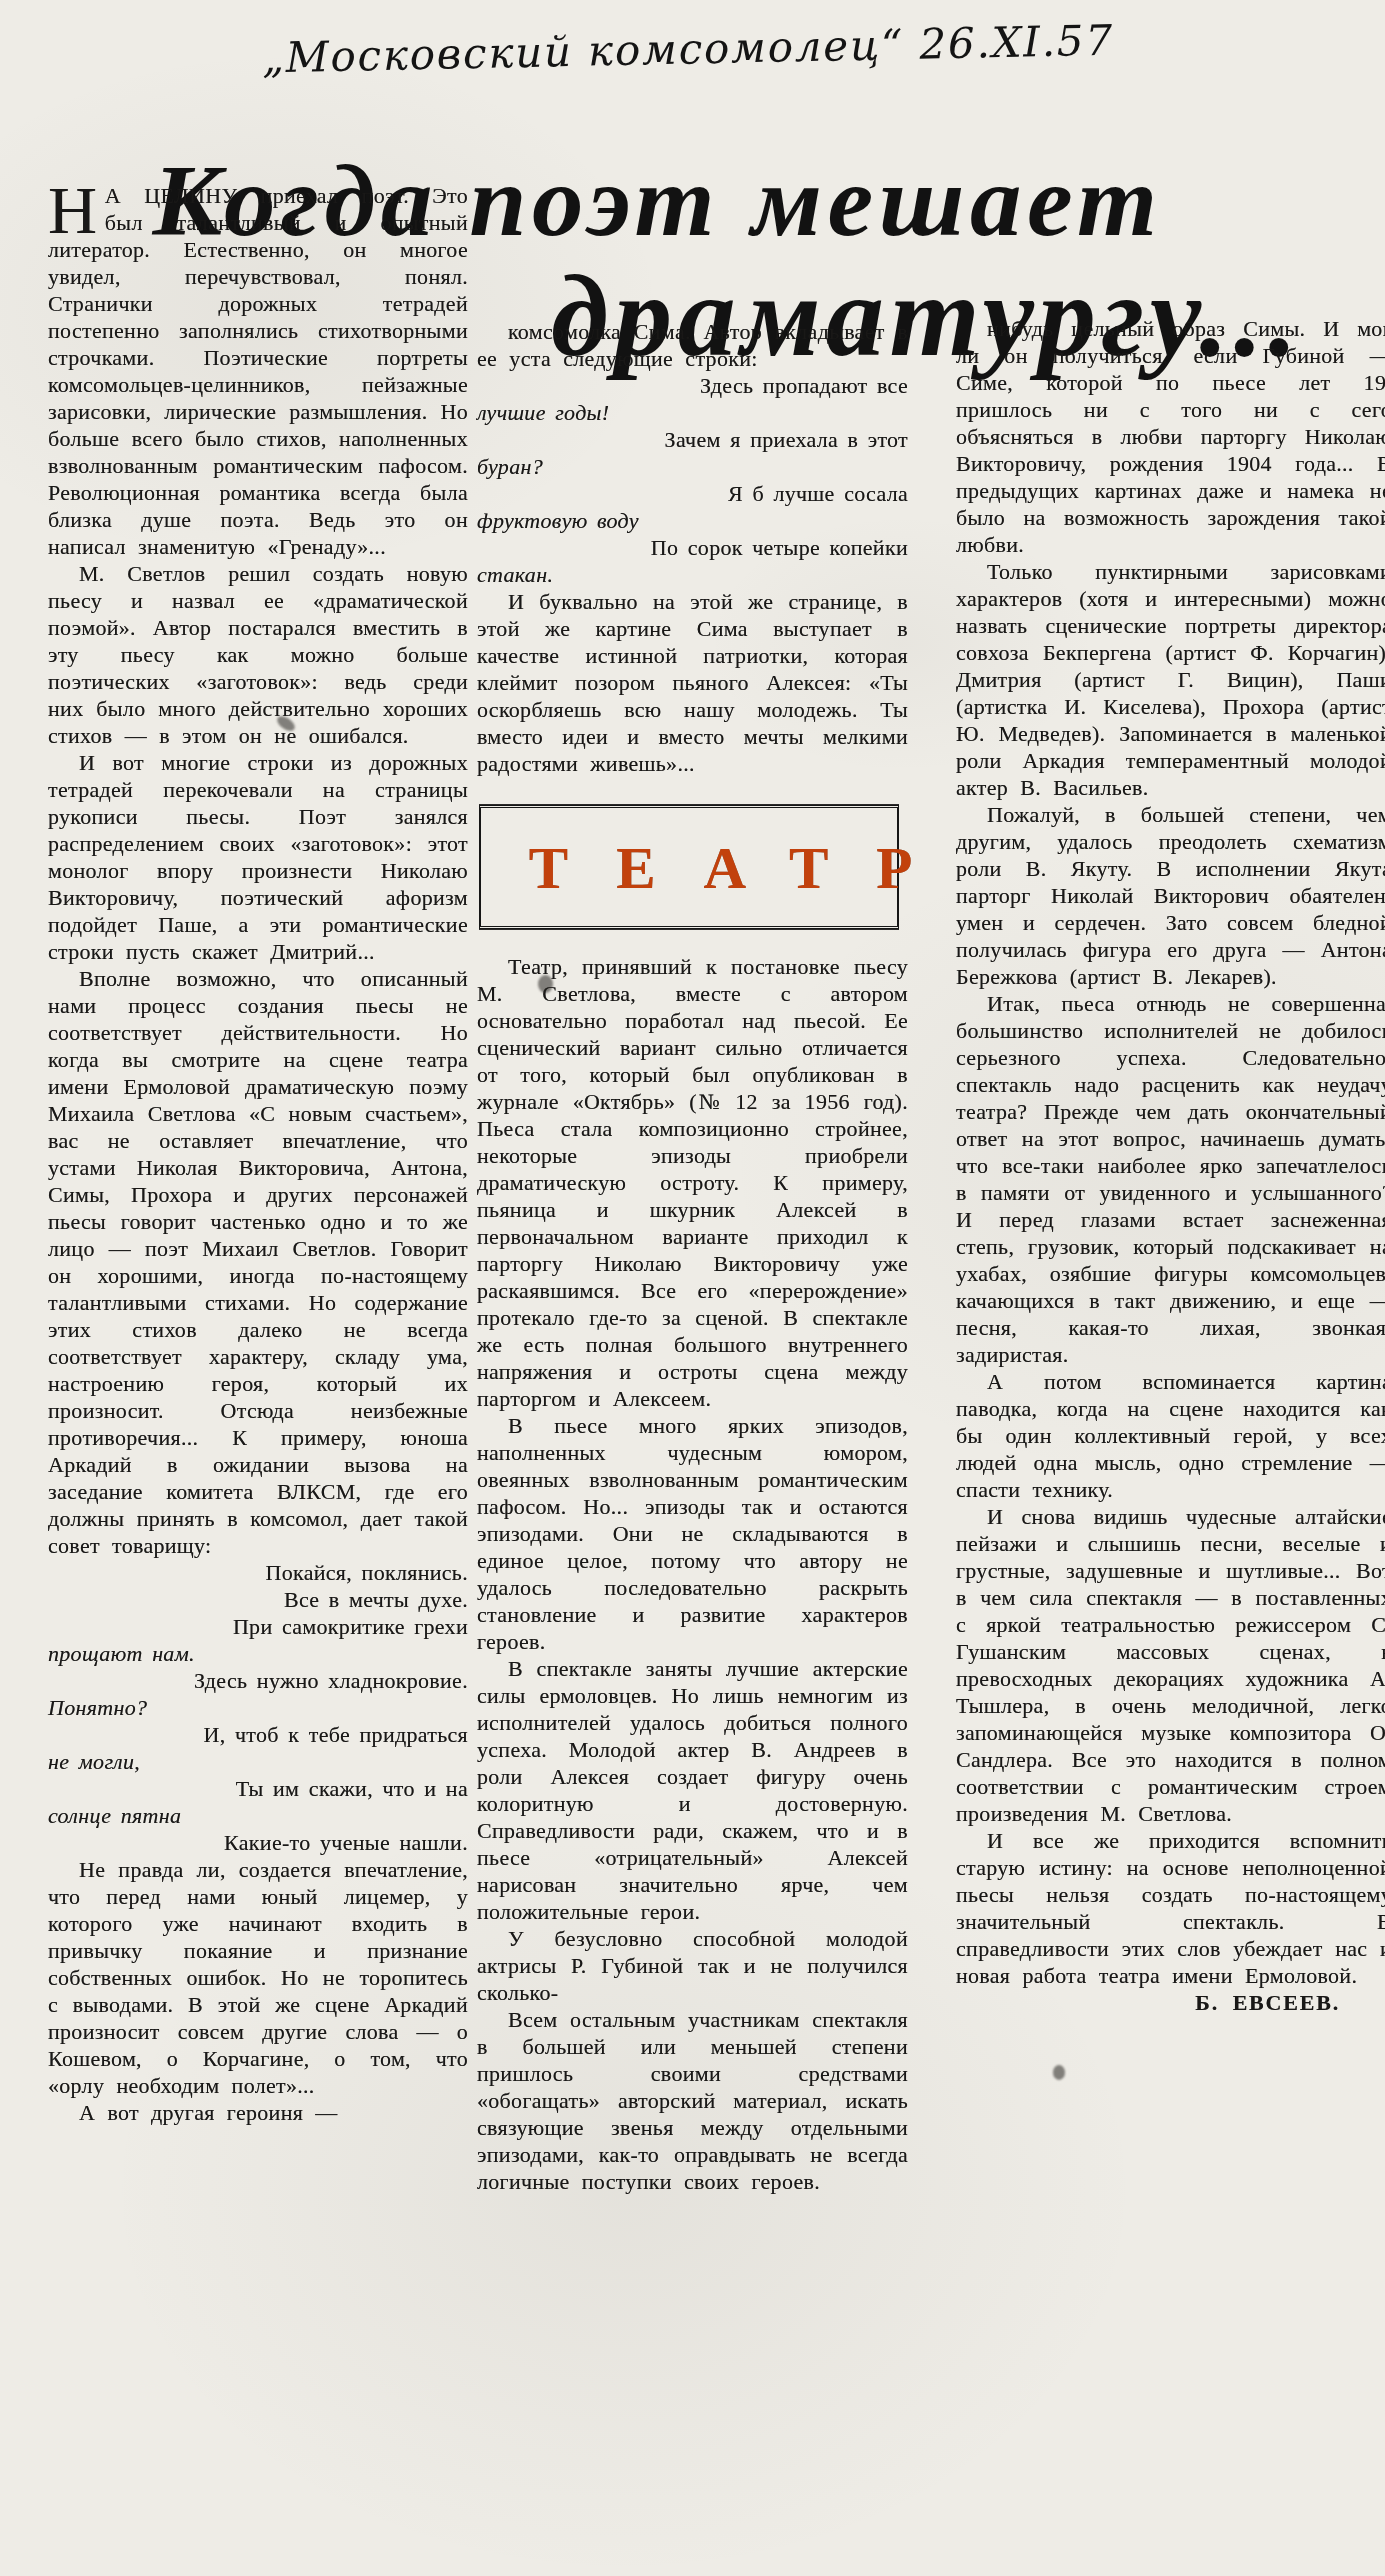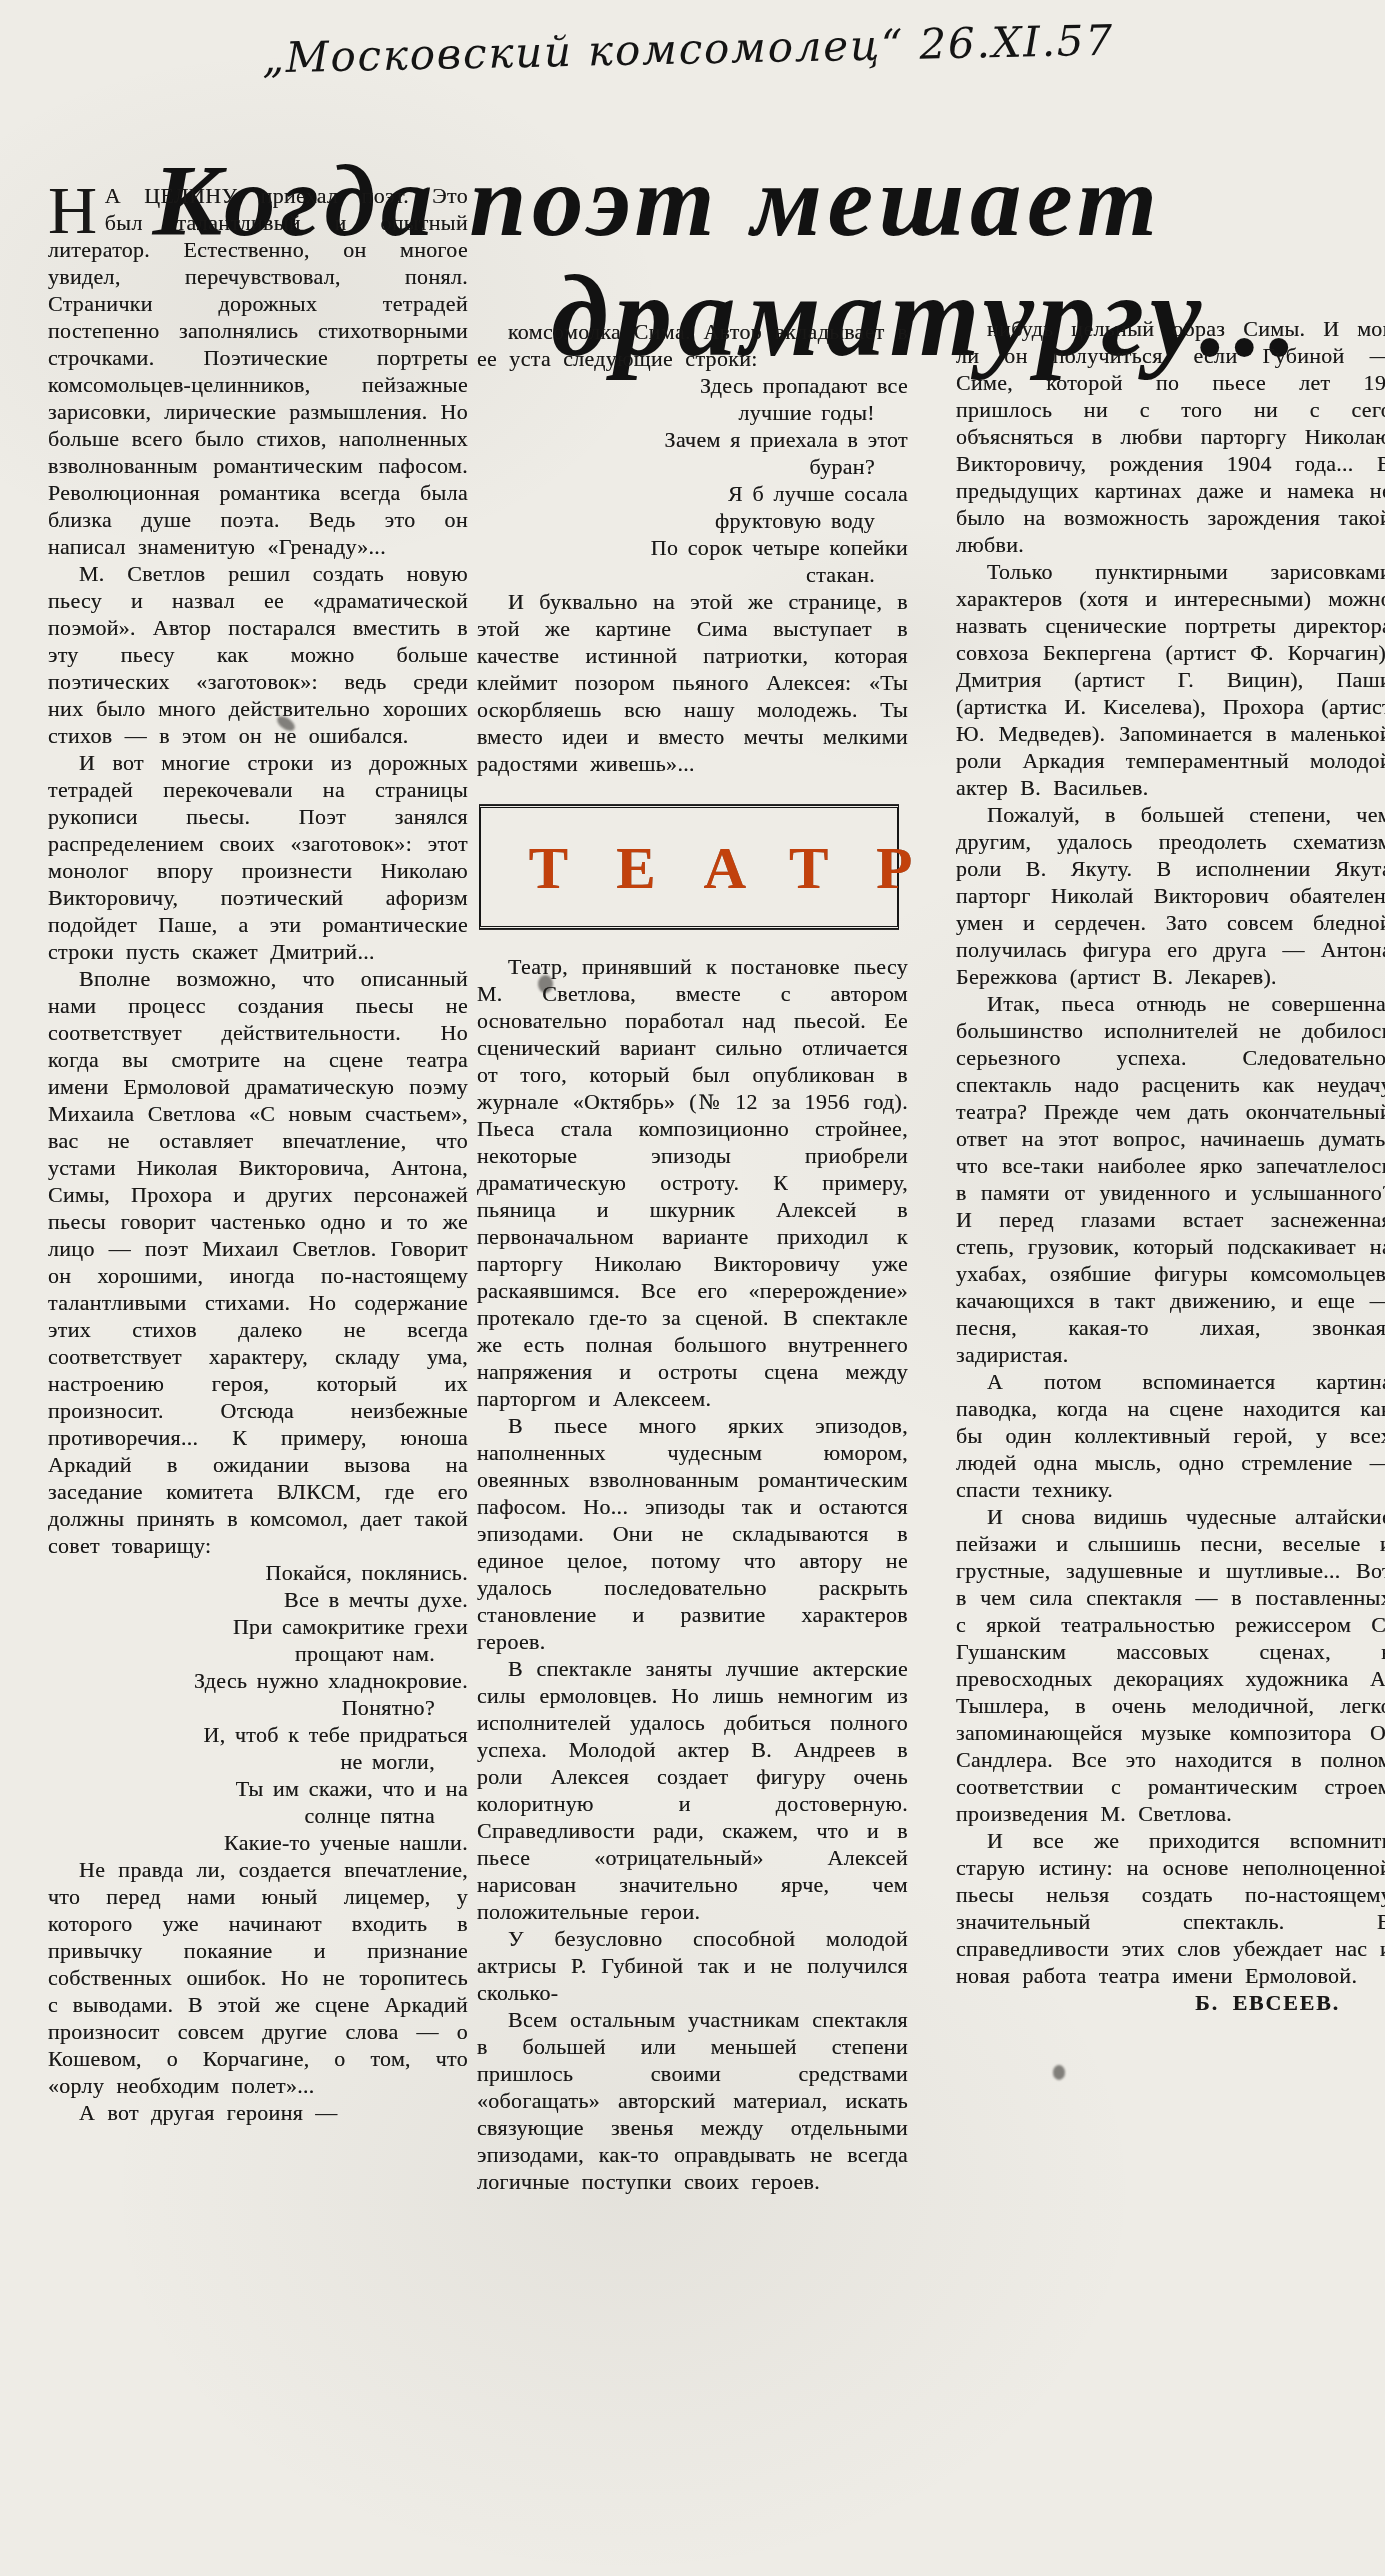--- a/index.html
+++ b/index.html
@@ -76,21 +76,21 @@
     padding: 1.8px 7.4px 0 0;
     font-weight: normal;
     text-indent: 0;
   }
   p.has-dropcap { text-indent: 0; }
 
   .poem { margin: 0; }
   .poem-line { display: block; text-align: right; word-spacing: 3.7px; }
   .poem-line.al-left   { padding-left: 53px; }
   .poem-line.al-center { padding-left: 166px; }
-  .poem-line.al-right  { text-align: right; padding-right: 33px; }
+  .poem-line.al-right  { text-align: left; padding-right: 33px; font-style: italic; }
 
   .theater-box {
     margin: 28px 9.2px 24px 1.8px;
     border-top: 3.7px double #161616;
     border-bottom: 3.7px double #161616;
     border-left: 2.8px solid #161616;
     border-right: 2.8px solid #161616;
     box-shadow: 0 0.9px 0 #161616, 0 -0.9px 0 #161616;
     padding: 31px 0 28px 0;
     text-align: center;

